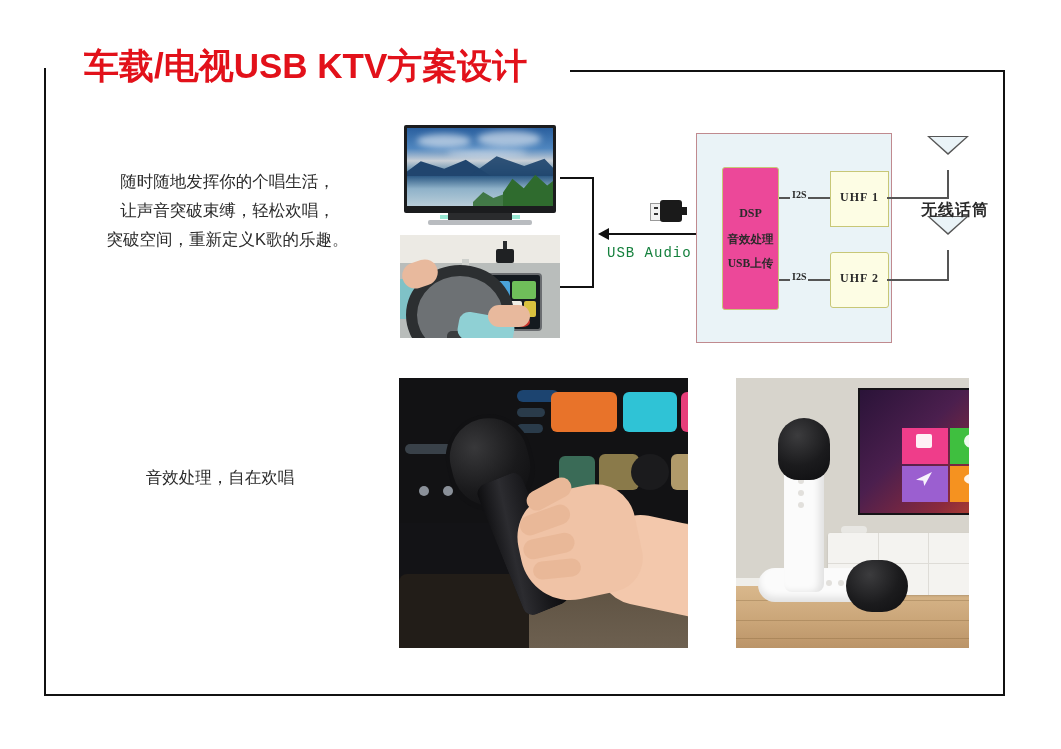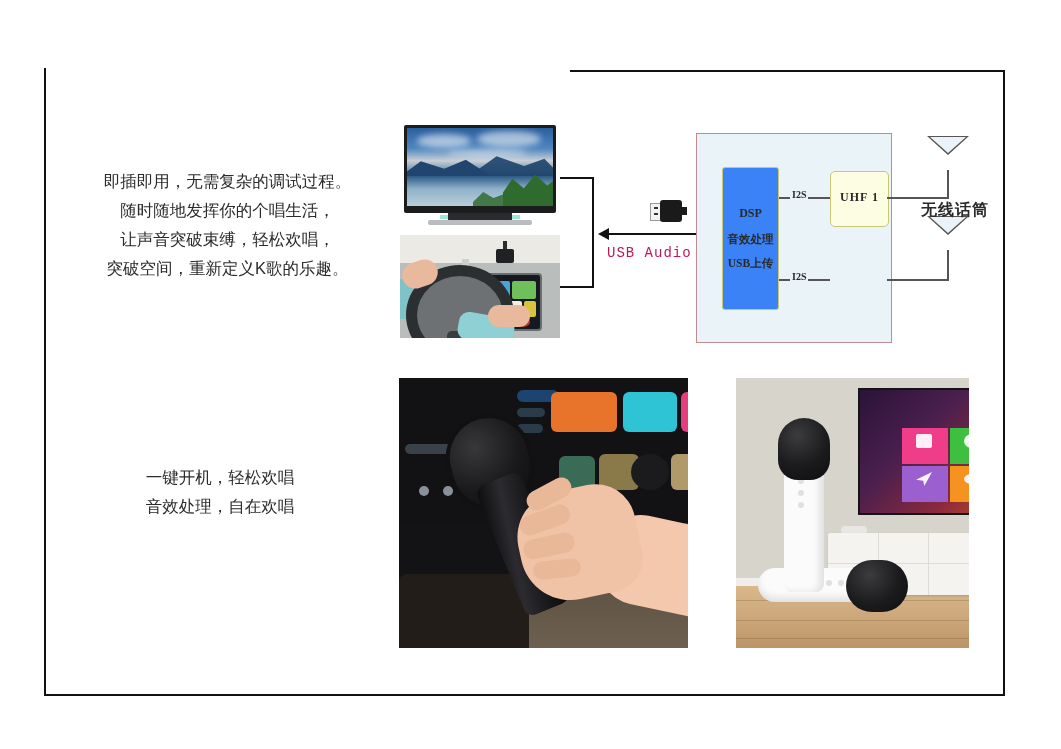--- a/index.html
+++ b/index.html
@@ -105,37 +105,37 @@
   .mic-stand-head{position:absolute;left:42px;top:40px;width:52px;height:62px;border-radius:26px 26px 20px 20px;
              background:radial-gradient(circle at 38% 28%, #3c3c3e 0%, #1b1b1d 55%, #0e0e10 100%);}
   .mic-lay{position:absolute;left:22px;top:190px;width:118px;height:34px;background:#fbfbfb;
            border-radius:17px;box-shadow:inset 0 -5px 7px rgba(0,0,0,.10);}
   .mic-lay-head{position:absolute;left:110px;top:182px;width:62px;height:52px;border-radius:26px;
            background:radial-gradient(circle at 38% 28%, #3c3c3e 0%, #1b1b1d 55%, #0e0e10 100%);}
   .mic-btn{position:absolute;width:6px;height:6px;border-radius:50%;background:#e2e0dc;}
 
   
   .conn{position:absolute;background:#111;}
-  .usb-label{position:absolute;left:607px;top:245px;font-size:14px;color:#be185d;
+  .usb-label{position:absolute;left:607px;top:245px;font-size:14px;color:#15803d;
              font-family:"Liberation Mono","DejaVu Sans Mono",monospace;letter-spacing:1px;}
   .usb-plug{position:absolute;left:650px;top:200px;width:34px;height:22px;}
   .usb-plug-body{position:absolute;left:10px;top:0;width:22px;height:22px;background:#1a1a1a;border-radius:3px;}
   .usb-plug-metal{position:absolute;left:0;top:3px;width:12px;height:16px;background:#f2f2f2;border:1px solid #999;}
   .usb-plug-pin{position:absolute;left:3px;width:4px;height:2px;background:#333;}
   .usb-plug-tip{position:absolute;left:31px;top:7px;width:6px;height:8px;background:#1a1a1a;}
   .arrow-head{position:absolute;left:598px;top:228px;width:0;height:0;
               border-top:6px solid transparent;border-bottom:6px solid transparent;border-right:11px solid #111;}
 
   
   .diagram{position:absolute;left:696px;top:133px;width:194px;height:208px;
            background:#eaf3f7;border:1.5px solid #c08a8f;}
-  .dsp-box{position:absolute;left:722px;top:167px;width:55px;height:141px;background:#3b82f6;
+  .dsp-box{position:absolute;left:722px;top:167px;width:55px;height:141px;background:#ec4899;
            border:1.4px solid #c7c777;border-radius:3px;}
   .uhf1-box{position:absolute;left:830px;top:171px;width:57px;height:54px;background:#fdfde4;
-            border:1.4px solid #c7c777;border-radius:5px;}
+            border:1.4px solid #c7c777;border-radius:0;}
   .uhf2-box{position:absolute;left:830px;top:252px;width:57px;height:54px;background:#fdfde4;
             border:1.4px solid #c7c777;border-radius:3px;}
   .box-text{position:absolute;width:100%;text-align:center;color:#2a2a2a;
             font-family:"Liberation Serif","DejaVu Serif",serif;font-weight:bold;}
   .dsp-l1{top:38px;font-size:12px;}
   .dsp-l2{top:64px;font-size:11.5px;}
   .dsp-l3{top:88px;font-size:11.5px;}
   .uhf-t{top:18px;font-size:12px;letter-spacing:1px;}
   .wire{position:absolute;background:#555;height:1.6px;}
   .wire-v{position:absolute;background:#555;width:1.6px;}
@@ -150,35 +150,34 @@
              font-family:"Liberation Serif","DejaVu Serif",serif;letter-spacing:1px;}
   .diagram-caption{position:absolute;left:696px;top:314px;width:194px;text-align:center;
              font-size:13px;font-weight:bold;color:#2a2a2a;
              font-family:"Liberation Serif","DejaVu Serif",serif;}
 </style>
 </head>
 <body>
 
 <div class="slide">
 
+  <div class="title">车载/电视USB KTV方案设计</div>
 
   <div class="frame-top"></div>
   <div class="frame-left"></div>
   <div class="frame-right"></div>
   <div class="frame-bottom"></div>
 
   <div class="text-block text-top">
-    <div>即插即用，无需复杂的调试过程。</div>
     <div>随时随地发挥你的个唱生活，</div>
     <div>让声音突破束缚，轻松欢唱，</div>
     <div>突破空间，重新定义K歌的乐趣。</div>
   </div>
 
   <div class="text-block text-bottom">
-    <div>一键开机，轻松欢唱</div>
     <div>音效处理，自在欢唱</div>
   </div>
 
   <div class="photo tv-photo">
     <div class="tv-body">
       <div class="tv-screen">
         <div class="tv-cloud" style="left:10px;top:6px;width:54px;height:14px;"></div>
         <div class="tv-cloud" style="left:70px;top:3px;width:64px;height:16px;"></div>
         <div class="tv-cloud" style="left:40px;top:20px;width:80px;height:10px;opacity:.7;"></div>
         <div class="tv-mtn" style="left:-6px;top:30px;width:90px;height:18px;clip-path:polygon(0 100%,22% 18%,48% 60%,72% 10%,100% 100%);"></div>
@@ -241,20 +240,23 @@
   <div class="dsp-box">
     <div class="box-text dsp-l1">DSP</div>
     <div class="box-text dsp-l2">音效处理</div>
     <div class="box-text dsp-l3">USB上传</div>
   </div>
 
   <div class="uhf1-box">
     <div class="box-text uhf-t">UHF 1</div>
   </div>
 
+  <div class="uhf2-box">
+    <div class="box-text uhf-t">UHF 2</div>
+  </div>
 
   <div class="wire" style="left:887px;top:197px;width:62px;"></div>
   <div class="wire-v" style="left:947px;top:170px;height:28px;"></div>
   <div class="wire" style="left:887px;top:279px;width:62px;"></div>
   <div class="wire-v" style="left:947px;top:250px;height:30px;"></div>
 
   <div class="ant-wrap" style="left:927px;top:136px;">
     <div class="ant">
       <div class="ant-fill"></div>
     </div>

